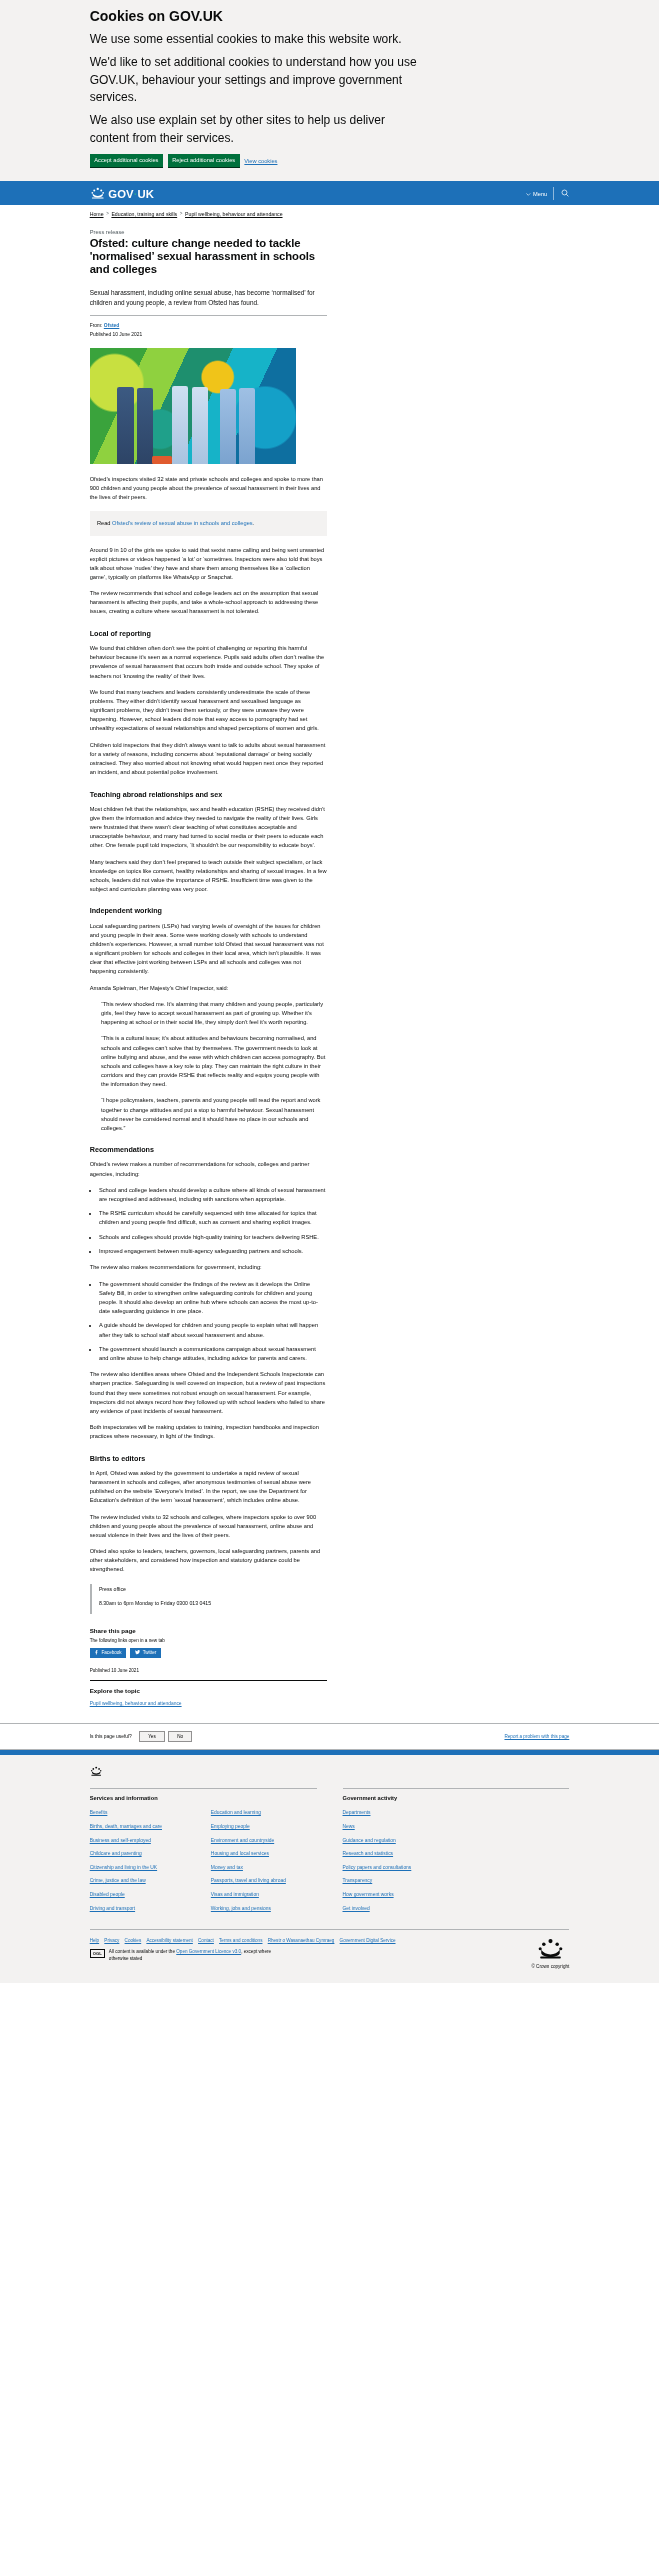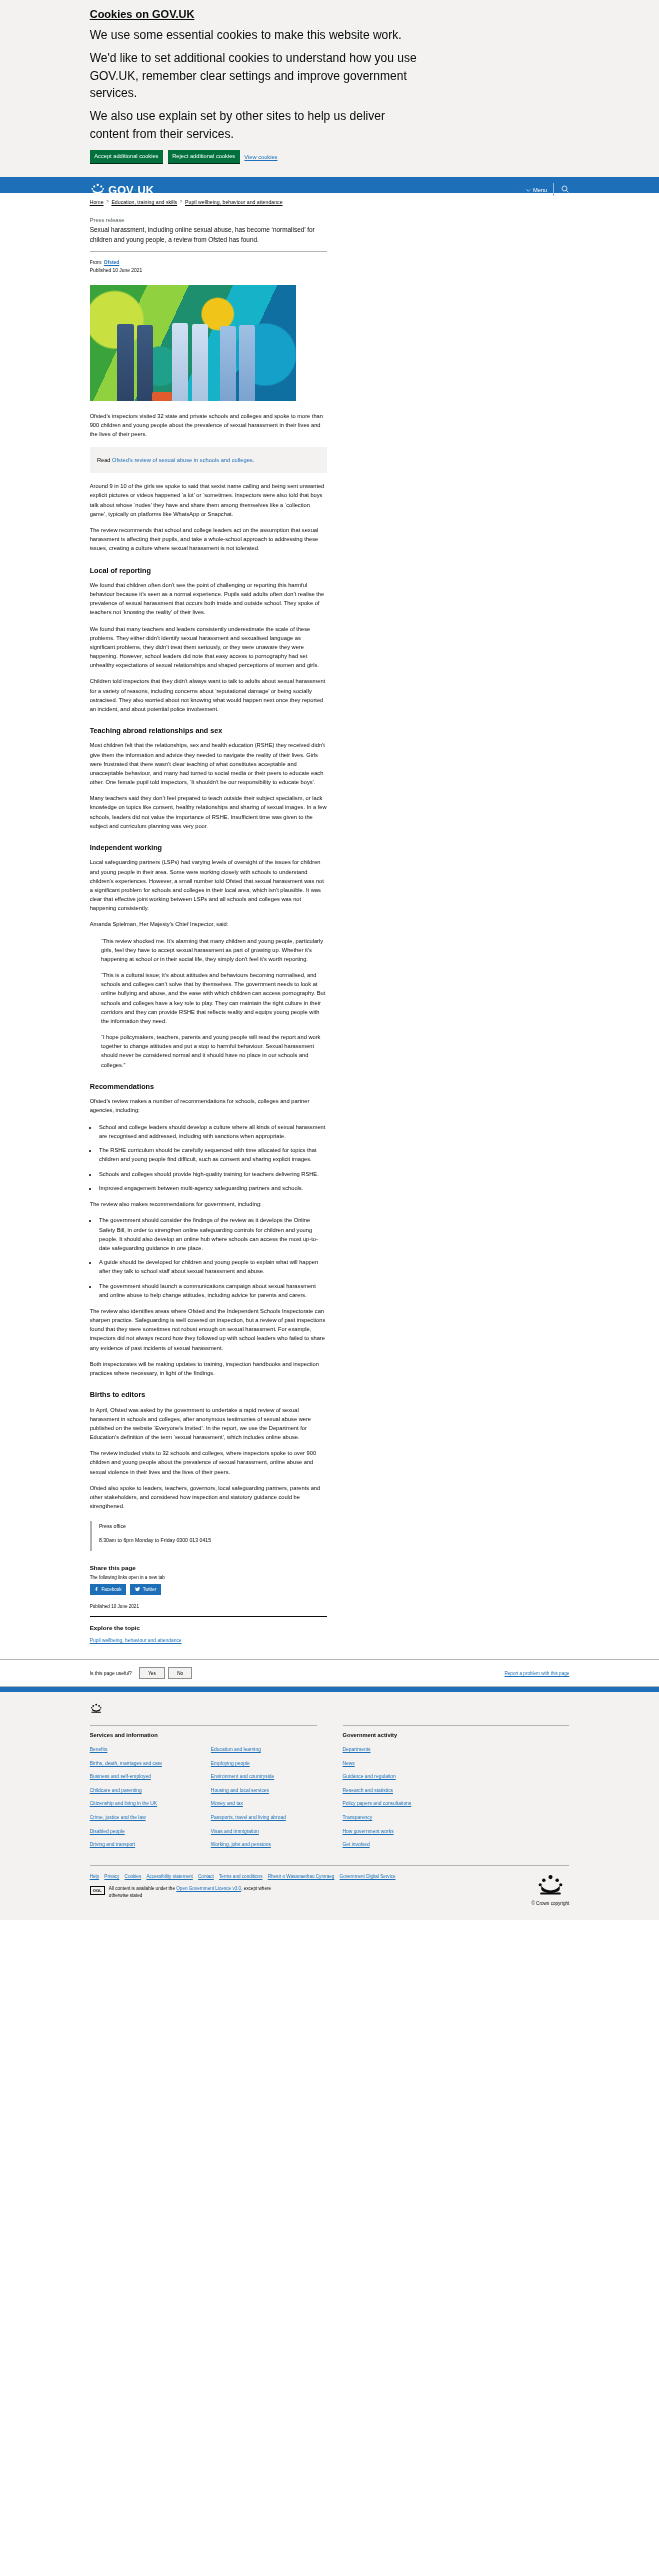--- a/index.html
+++ b/index.html
@@ -8,32 +8,32 @@
     background: #ffffff;
     font-family: "Liberation Sans", sans-serif;
     color: #0b0c0c;
     -webkit-font-smoothing: antialiased;
   }
   a { color: #1d70b8; }
 
   
   .cookie-banner { background: #f3f2f1; padding: 8.2px 0 12.4px 0; }
   .wrap { width: 495px; margin: 0 auto; padding: 0 7.7px; }
-  .cookie-title { font-size: 11px; font-weight: 700; margin-bottom: 7.2px; text-decoration: underline; }
+  .cookie-title { font-size: 14px; font-weight: 700; margin-bottom: 7.2px; }
   .cookie-p { font-size: 12px; line-height: 1.45; margin-bottom: 5.7px; max-width: 330px; }
   .cookie-actions { display: flex; align-items: center; gap: 4.6px; margin-top: 7.2px; }
   .btn-green {
     background: #00703c; color: #fff; border: 0; border-bottom: 1px solid #002d18;
     font-family: "Liberation Sans", sans-serif; font-size: 5.7px; font-weight: 400;
     padding: 3.1px 4.6px; cursor: pointer; line-height: 1.2;
   }
   .link-plain { font-size: 5.7px; color: #1d70b8; text-decoration: underline; cursor: pointer; }
 
   
-  .gov-header { background: #1d70b8; height: 16px; }
+  .gov-header { background: #1d70b8; height: 24px; }
   .gov-header .wrap { display: flex; align-items: center; height: 26px; justify-content: space-between; }
   .brand { display: flex; align-items: center; gap: 3.1px; color: #fff; }
   .crown { display: block; }
   .brand-text { font-size: 11.3px; font-weight: 700; letter-spacing: 0.1px; color: #fff; }
   .dot { color: #28a197; }
   .hdr-right { display: flex; align-items: center; gap: 0; }
   .menu-btn { color: #fff; font-size: 5.7px; padding: 0 6.2px 0 0; display: flex; align-items: center; gap: 2.1px; cursor: pointer; }
   .divider-v { width: 0.5px; height: 13.4px; background: #8eb8dc; }
   .search-btn { padding: 0 0 0 7.2px; cursor: pointer; display: flex; align-items: center; }
 
@@ -128,21 +128,21 @@
   .copyright { font-size: 4.6px; margin-top: 3.1px; }
   .right-crown { display: flex; flex-direction: column; align-items: center; justify-content: flex-end; }
 </style>
 </head>
 <body>
 
 <section class="cookie-banner">
   <div class="wrap">
     <h2 class="cookie-title">Cookies on GOV.UK</h2>
     <p class="cookie-p">We use some essential cookies to make this website work.</p>
-    <p class="cookie-p">We'd like to set additional cookies to understand how you use GOV.UK, remember clear settings and improve government services.</p>
+    <p class="cookie-p">We'd like to set additional cookies to understand how you use GOV.UK, behaviour your settings and improve government services.</p>
     <p class="cookie-p">We also use explain set by other sites to help us deliver content from their services.</p>
     <div class="cookie-actions">
       <button class="btn-green">Accept additional cookies</button>
       <button class="btn-green">Reject additional cookies</button>
       <a class="link-plain">View cookies</a>
     </div>
   </div>
 </section>
 
 <header class="gov-header">
@@ -190,20 +190,21 @@
     <a>Education, training and skills</a>
     <span class="crumb-sep">&gt;</span>
     <a>Pupil wellbeing, behaviour and attendance</a>
   </div>
 </nav>
 
 <main class="article">
   <div class="wrap">
     <div class="col">
       <p class="kicker">Press release</p>
+      <h1 class="headline">Ofsted: culture change needed to tackle 'normalised’ sexual harassment in schools and colleges</h1>
       <p class="lead">Sexual harassment, including online sexual abuse, has become ‘normalised’ for children and young people, a review from Ofsted has found.</p>
 
       <div class="rule"></div>
 
       <p class="meta">
         <span>From:</span>
         <a>Ofsted</a>
       </p>
       <p class="meta">Published 10 June 2021</p>
 

